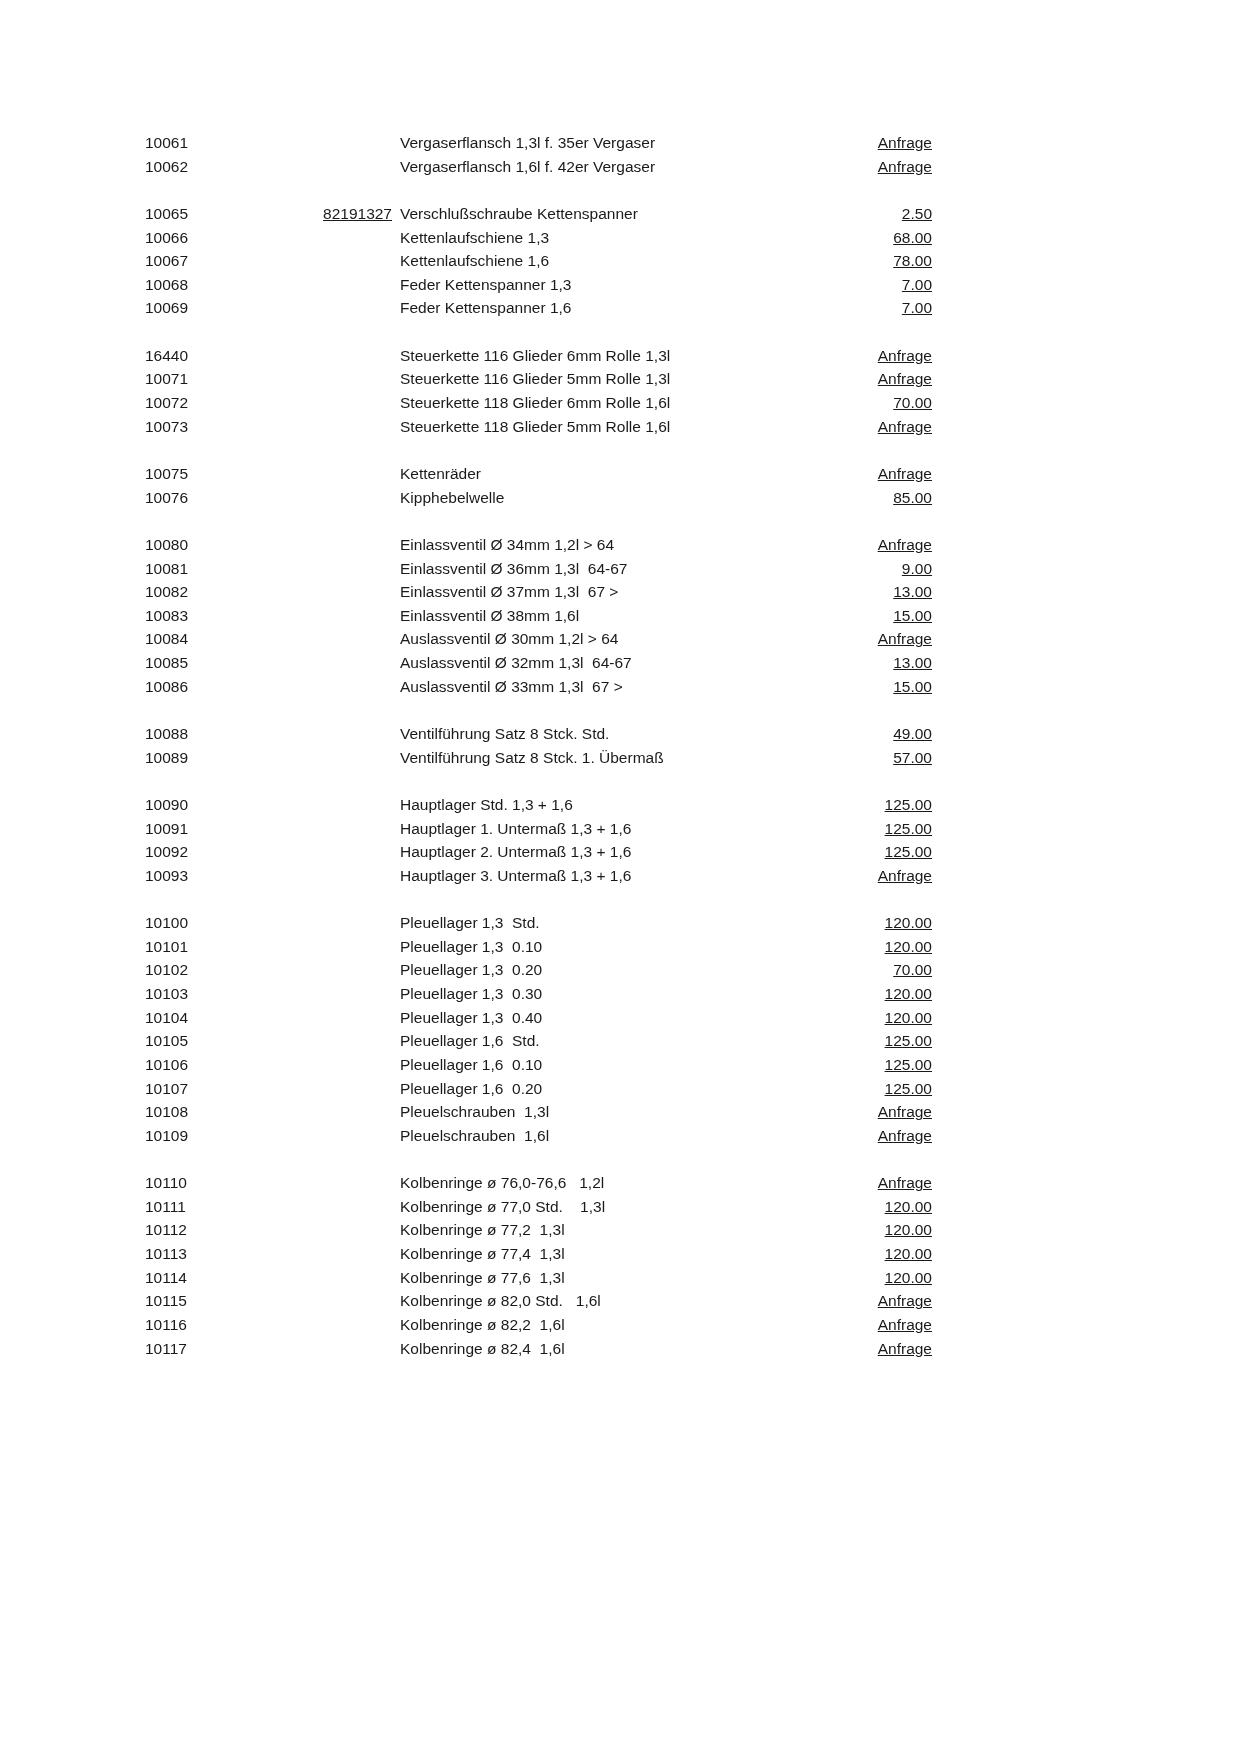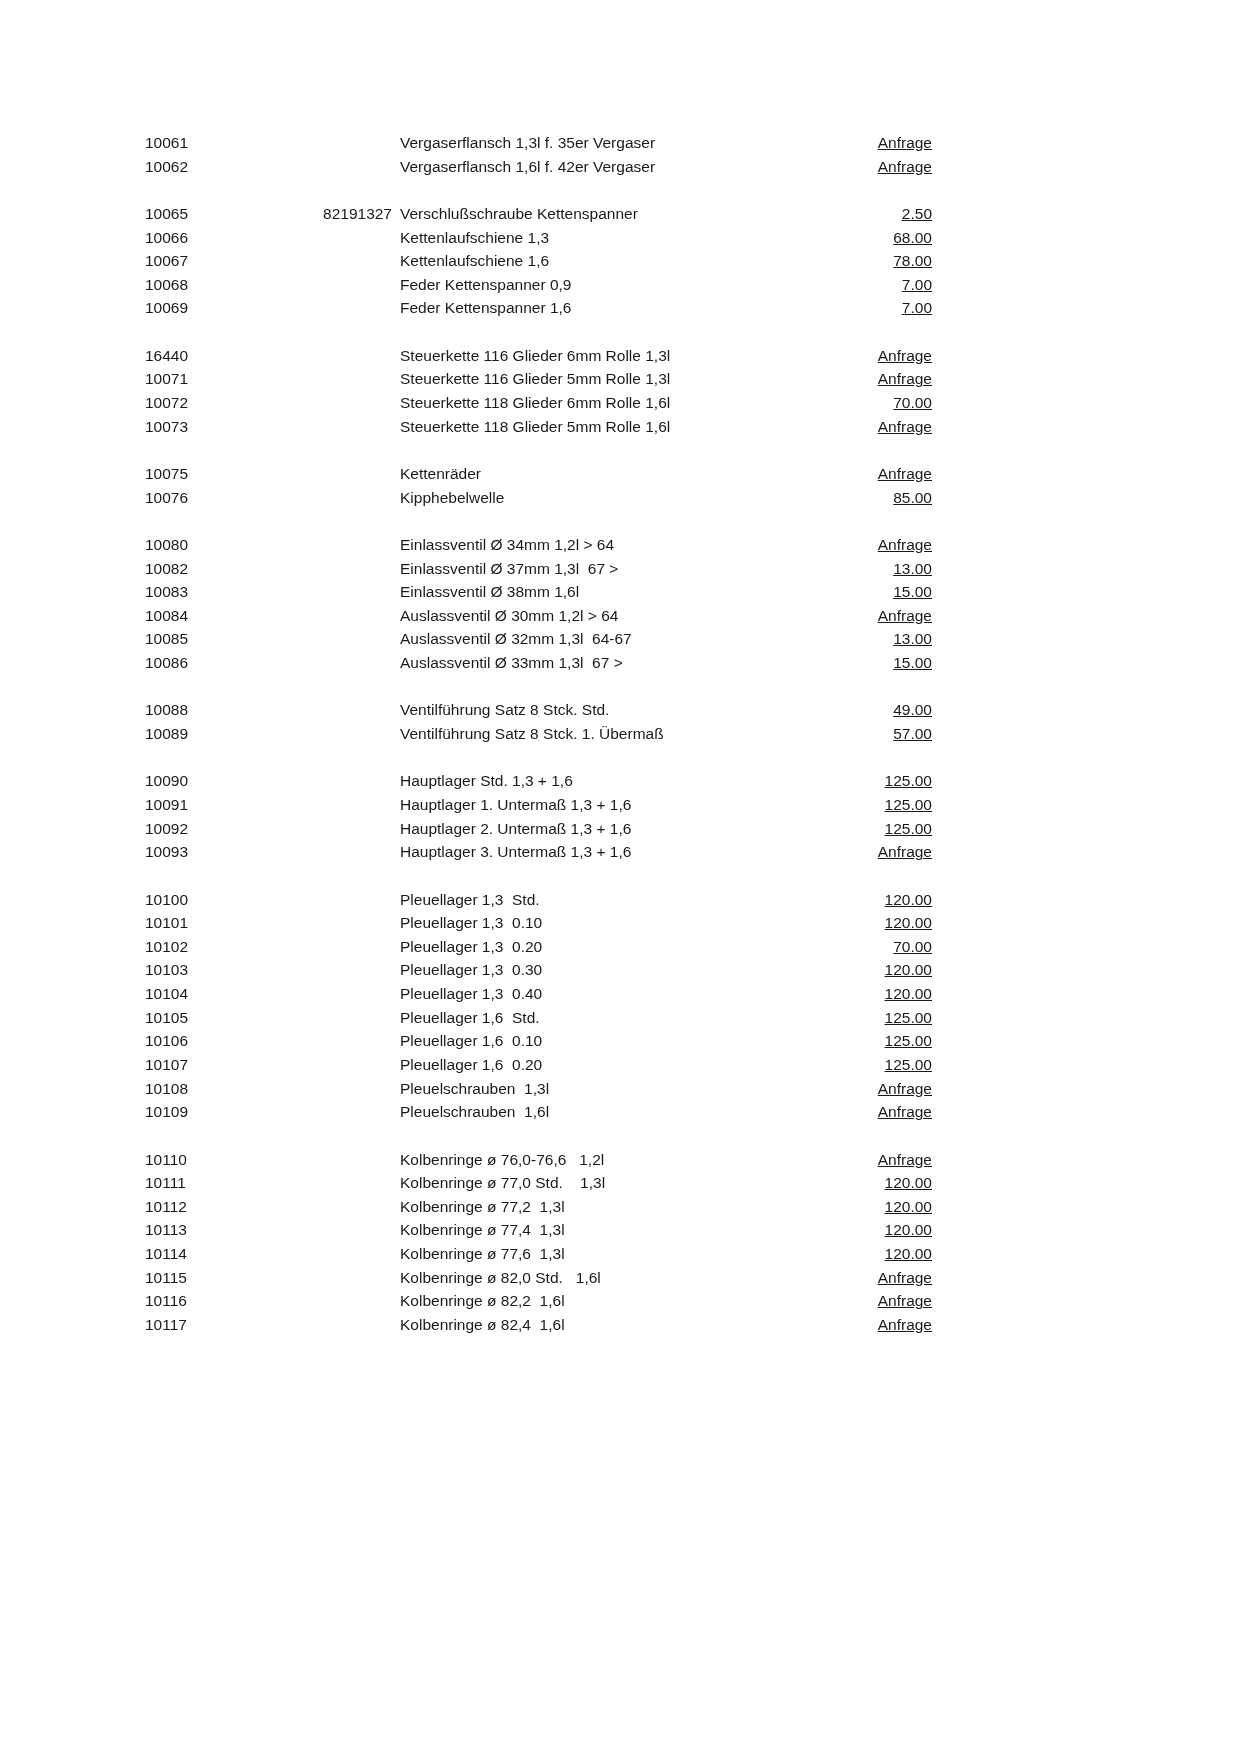--- a/index.html
+++ b/index.html
@@ -2,21 +2,21 @@
 <html><head>
 <meta charset="utf-8">
 <style>
   html, body { margin: 0; padding: 0; background: #ffffff; }
   body { width: 1241px; height: 1754px; position: relative; overflow: hidden;
          font-family: "Liberation Sans", sans-serif; color: #1a1a1a; font-size: 15.5px; }
   .sheet { position: absolute; top: 131px; left: 0; width: 1241px; }
   .row { position: relative; height: 23.65px; line-height: 23.65px; }
   .row.blank { height: 23.65px; }
   .c-nr { position: absolute; left: 145px; }
-  .c-oe { position: absolute; right: 849px; text-align: right; }
+  .c-oe { position: absolute; right: 849px; text-align: right; text-decoration: underline; }
   .c-desc { position: absolute; left: 400px; white-space: pre; text-align: center; }
   .c-price { position: absolute; right: 309px; text-align: right; text-decoration: underline; }
 </style>
 </head>
 <body>
 
 <div class="sheet" id="sheet">
   <div class="row">
     <span class="c-nr">10061</span>
     <span class="c-oe"></span>
@@ -50,21 +50,21 @@
   <div class="row">
     <span class="c-nr">10067</span>
     <span class="c-oe"></span>
     <span class="c-desc">Kettenlaufschiene 1,6</span>
     <span class="c-price">78.00</span>
   </div>
 
   <div class="row">
     <span class="c-nr">10068</span>
     <span class="c-oe"></span>
-    <span class="c-desc">Feder Kettenspanner 0,9</span>
+    <span class="c-desc">Feder Kettenspanner 1,3</span>
     <span class="c-price">7.00</span>
   </div>
 
   <div class="row">
     <span class="c-nr">10069</span>
     <span class="c-oe"></span>
     <span class="c-desc">Feder Kettenspanner 1,6</span>
     <span class="c-price">7.00</span>
   </div>
 
@@ -116,20 +116,26 @@
 
   <div class="row blank"></div>
 
   <div class="row">
     <span class="c-nr">10080</span>
     <span class="c-oe"></span>
     <span class="c-desc">Einlassventil Ø 34mm 1,2l &gt; 64</span>
     <span class="c-price">Anfrage</span>
   </div>
 
+  <div class="row">
+    <span class="c-nr">10081</span>
+    <span class="c-oe"></span>
+    <span class="c-desc">Einlassventil Ø 36mm 1,3l  64-67</span>
+    <span class="c-price">9.00</span>
+  </div>
 
   <div class="row">
     <span class="c-nr">10082</span>
     <span class="c-oe"></span>
     <span class="c-desc">Einlassventil Ø 37mm 1,3l  67 &gt;</span>
     <span class="c-price">13.00</span>
   </div>
 
   <div class="row">
     <span class="c-nr">10083</span>

